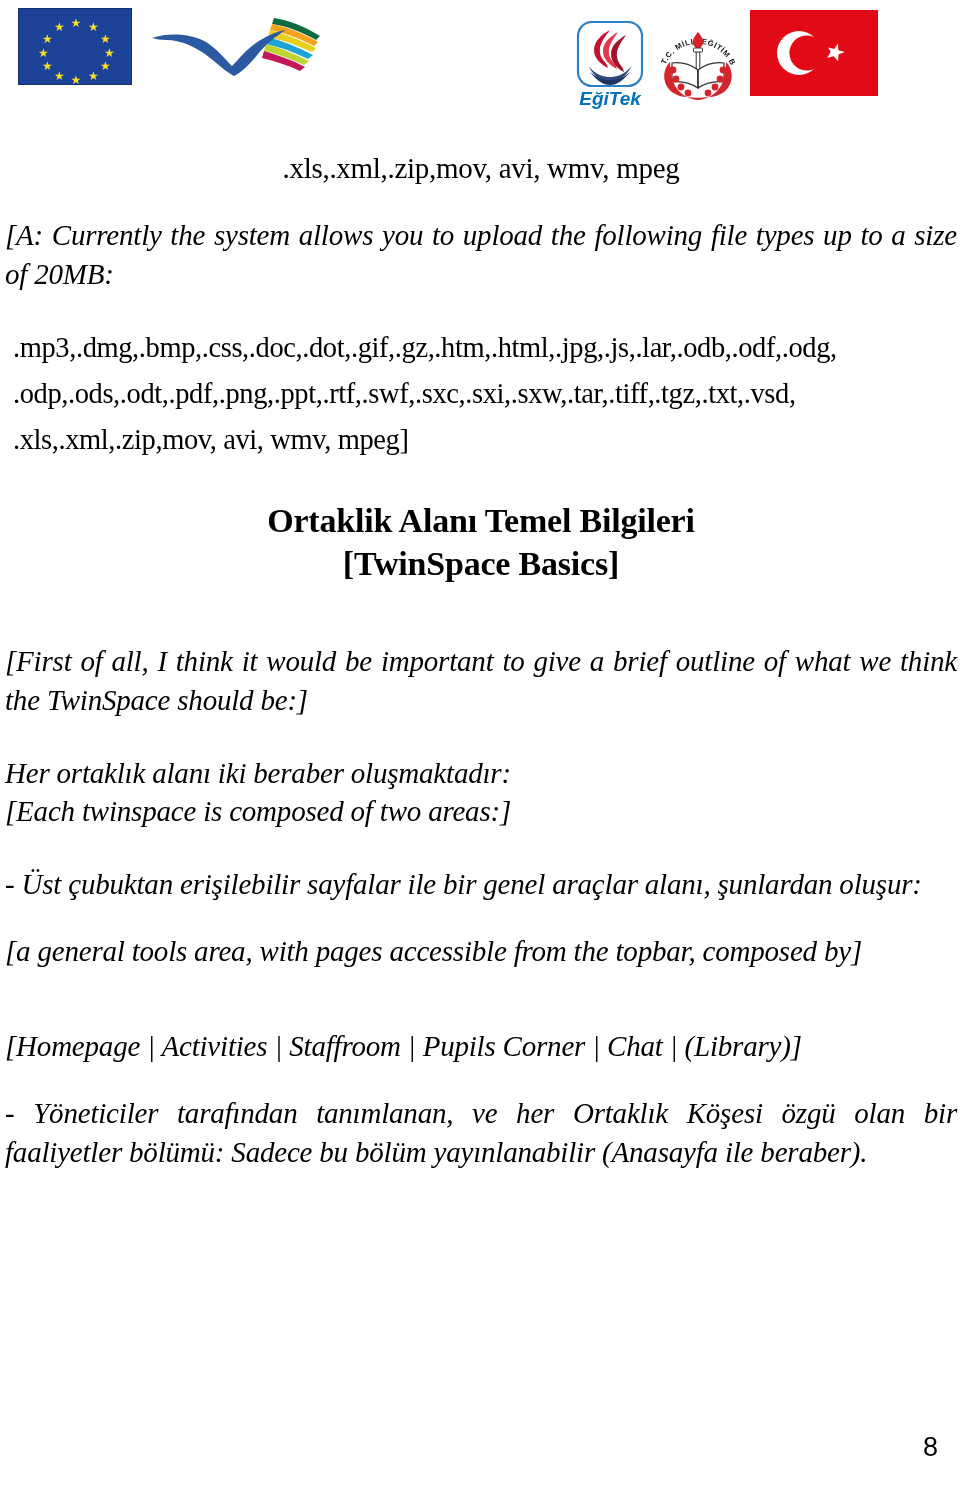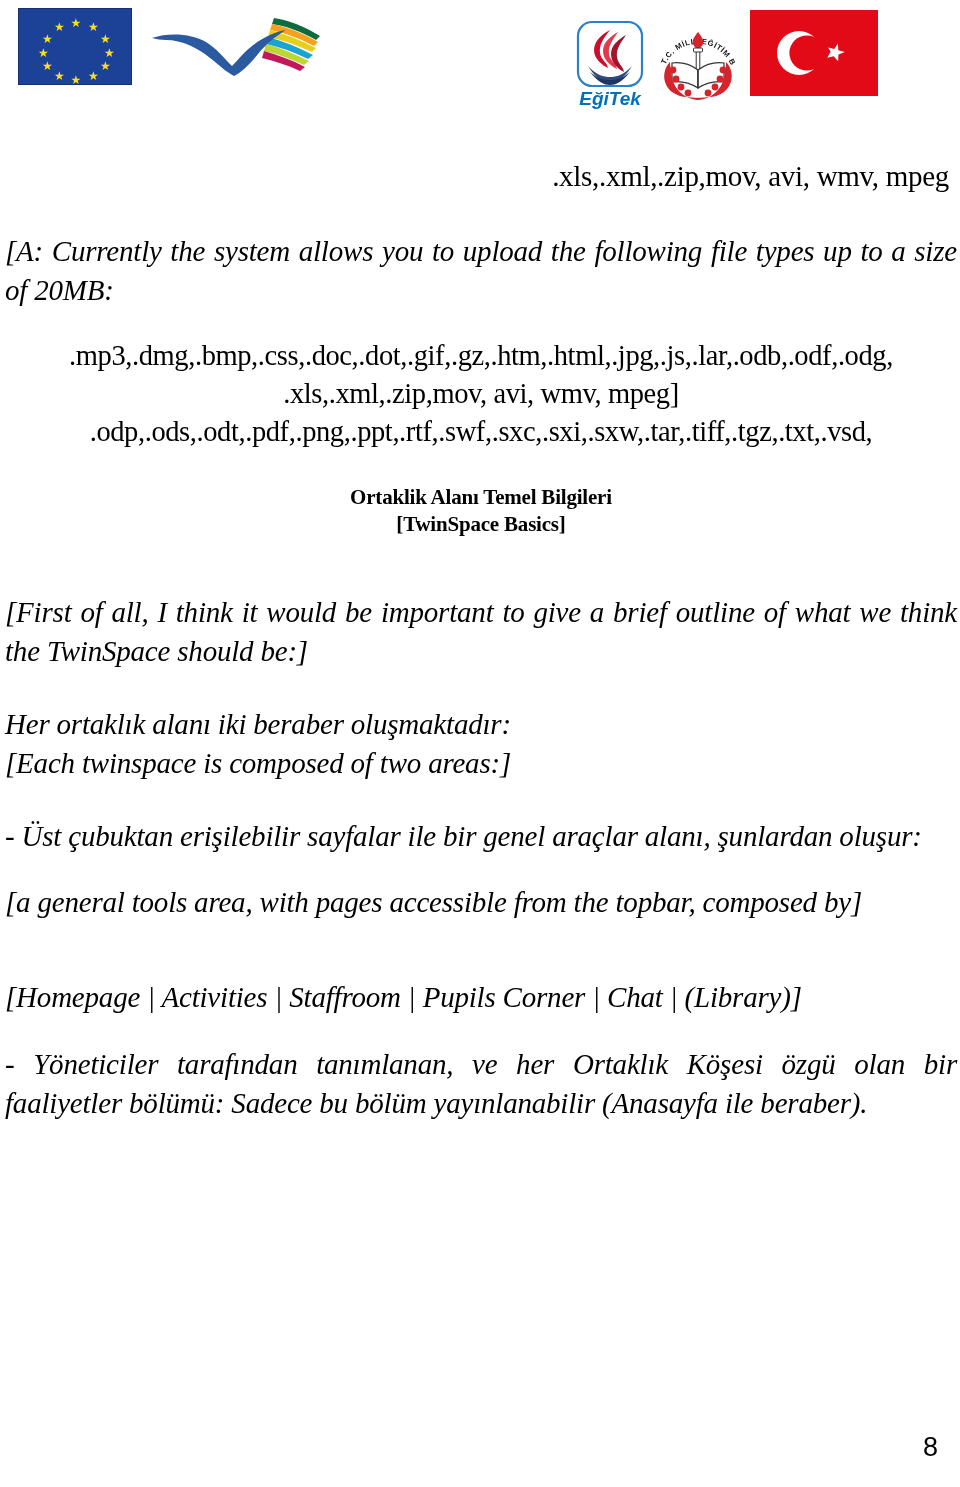--- a/index.html
+++ b/index.html
@@ -103,43 +103,43 @@
     text-align: justify;
     text-justify: inter-word;
     letter-spacing: -0.2px;
     font-style: italic;
   }
   .para.nojust { text-align: left; }
   .gap-md { height: 28px; }
   .gap-lg { height: 34px; }
 
   .heading {
-    font-size: 21px;
+    font-size: 34px;
     font-weight: bold;
     text-align: center;
     line-height: 1.26;
     margin: 0;
     letter-spacing: -0.2px;
   }
 
   
   .tight-line {
     font-size: 29px;
     line-height: 1.3;
-    margin: 8px;
-    text-align: right;
+    margin: 0;
+    text-align: center;
     letter-spacing: -0.3px;
     white-space: nowrap;
   }
 
   .ext-line {
     font-size: 28.5px;
     line-height: 1.32;
-    margin: 0;
-    text-align: center;
+    margin: 8px;
+    text-align: left;
     letter-spacing: -0.4px;
     white-space: nowrap;
   }
 
   
   .page-number {
     position: absolute;
     right: 22px;
     bottom: 24px;
     font-family: "Liberation Sans", "DejaVu Sans", sans-serif;
@@ -249,22 +249,22 @@
 
   <p class="tight-line">.xls,.xml,.zip,mov, avi, wmv, mpeg</p>
 
   <div class="gap-md"></div>
 
   <p class="para">[A: Currently the system allows you to upload the following file types up to a size of 20MB:</p>
 
   <div class="gap-md"></div>
 
   <p class="ext-line">.mp3,.dmg,.bmp,.css,.doc,.dot,.gif,.gz,.htm,.html,.jpg,.js,.lar,.odb,.odf,.odg,</p>
+  <p class="ext-line">.odp,.ods,.odt,.pdf,.png,.ppt,.rtf,.swf,.sxc,.sxi,.sxw,.tar,.tiff,.tgz,.txt,.vsd,</p>
   <p class="ext-line">.xls,.xml,.zip,mov, avi, wmv, mpeg]</p>
-  <p class="ext-line">.odp,.ods,.odt,.pdf,.png,.ppt,.rtf,.swf,.sxc,.sxi,.sxw,.tar,.tiff,.tgz,.txt,.vsd,</p>
 
   <div class="gap-lg"></div>
 
   <h1 class="heading">Ortaklik Alanı Temel Bilgileri</h1>
   <h2 class="heading">[TwinSpace Basics]</h2>
 
   <div class="gap-md"></div>
 
 
   <div class="gap-md"></div>

